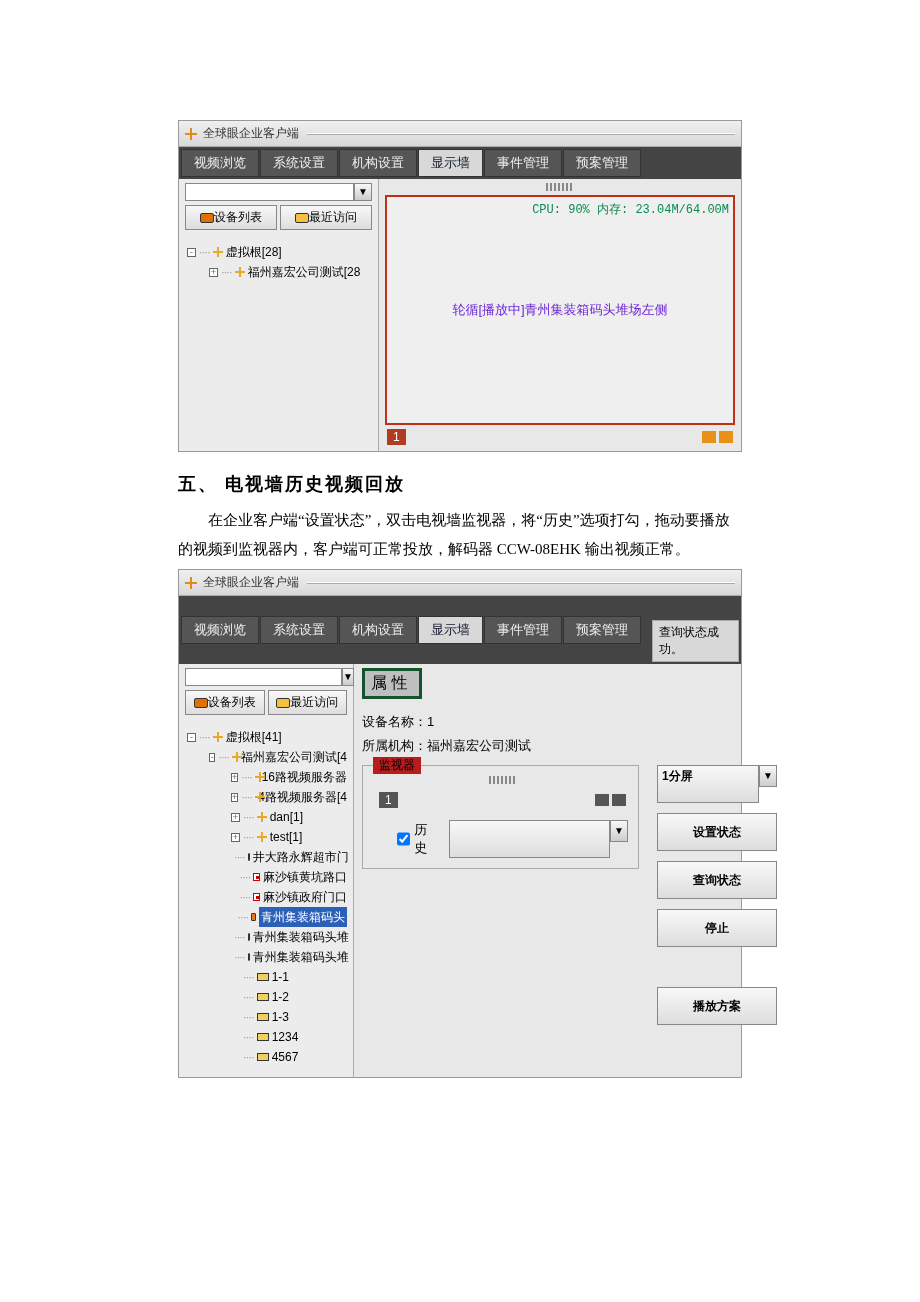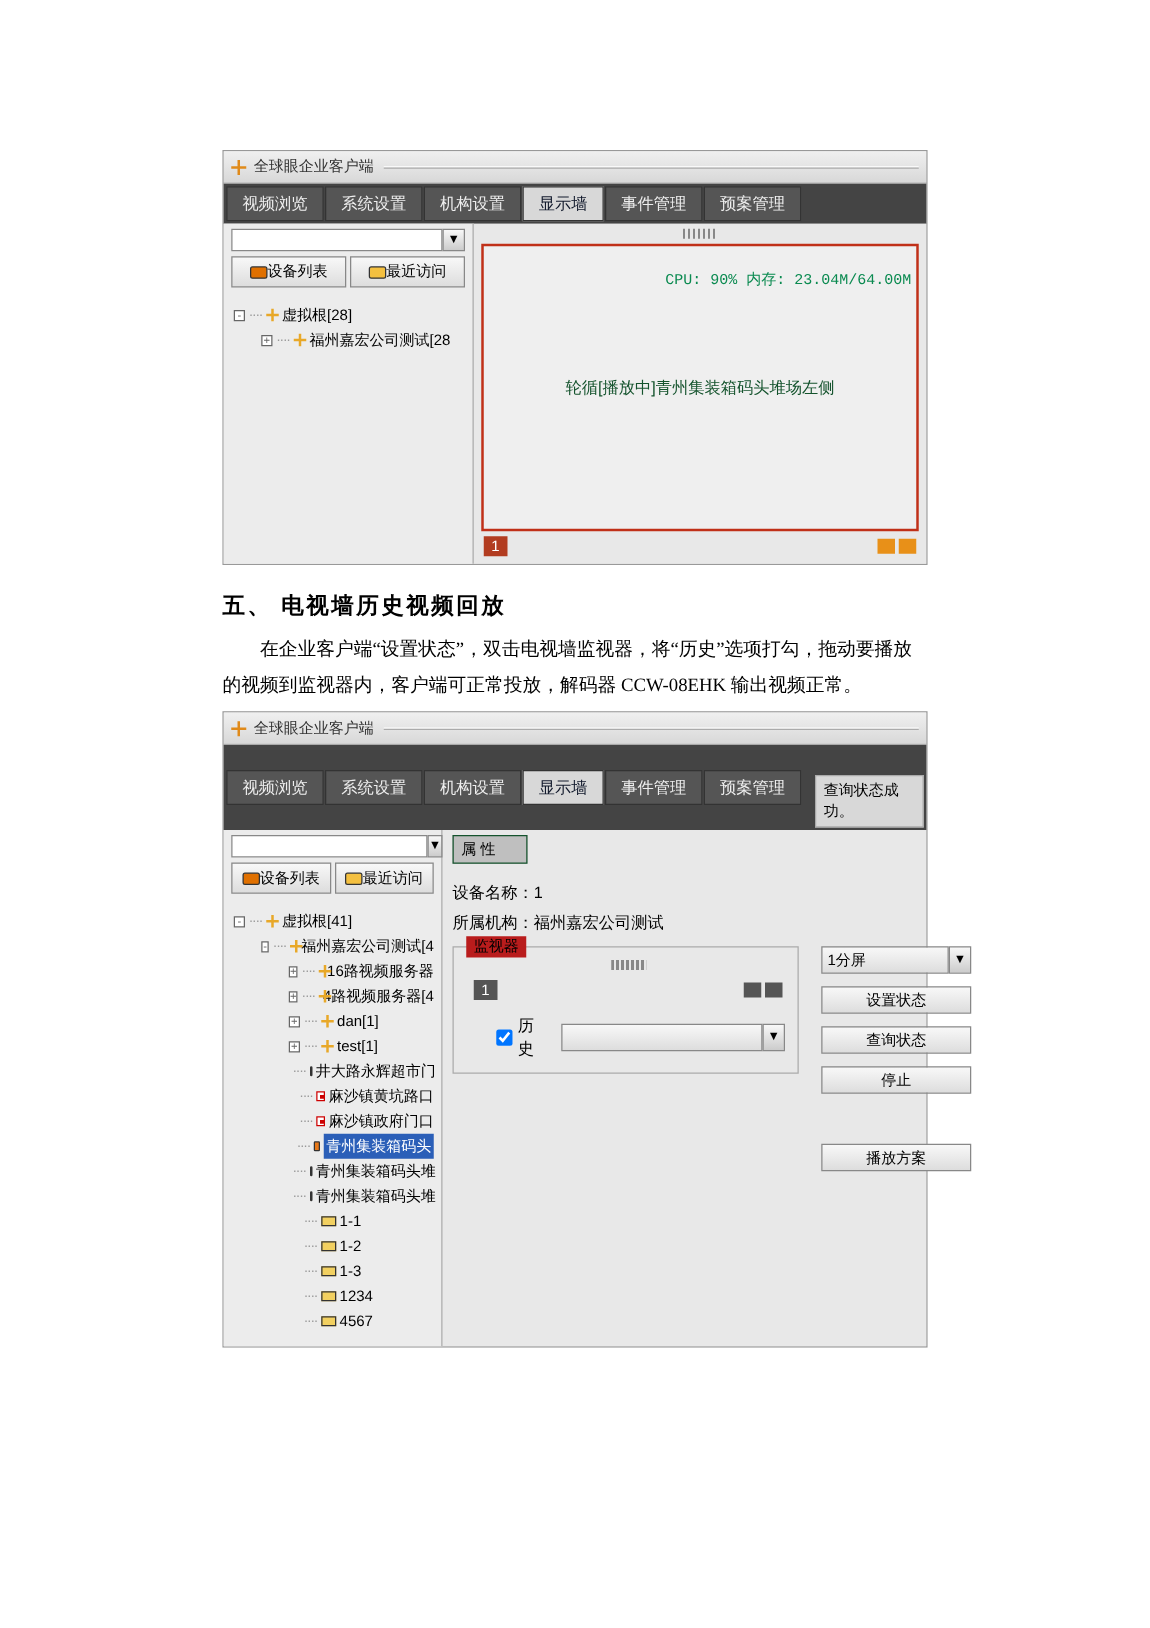--- a/index.html
+++ b/index.html
@@ -163,51 +163,51 @@
     margin: 0 auto 4px auto;
     background:repeating-linear-gradient(90deg,#888 0 2px,#e8e8e8 2px 4px);
   }
   .videobox {
     border: 2px solid #c03018;
     background: #efefef;
     position: relative;
     height: 230px;
   }
   .videobox .stats {
-    position:absolute; right:4px; top:18px;
+    position:absolute; right:4px; top:4px;
     font-size:12px;
     color:#0a8a50;
     font-family:"Courier New",monospace;
   }
   .videobox .center {
     position:absolute; left:0; right:0; top:50%;
     transform:translateY(-50%);
     text-align:center;
     font-size:13px;
-    color:#14532d;
+    color:#6d28d9;
   }
   .videoidx {
     display:flex; justify-content:space-between;
     align-items:center;
     padding: 4px 2px 2px 2px;
     font-size:12px;
   }
   .videoidx .num { background:#b23c20;color:#fff;padding:1px 6px; }
   .videoidx .bars { display:flex; gap:3px; }
   .videoidx .bars span { width:14px;height:12px;background:#e89018;display:inline-block; }
 
   
   .properties {
     padding: 4px 8px 8px 8px;
   }
   .properties .ptitle {
     background:#bfbfbf;
-    border:1px solid #14532d;
+    border:3px solid #14532d;
     padding:2px 6px;
-    font-size:12px;
+    font-size:16px;
     margin-bottom:8px;
     display:inline-block;
     min-width:60px;
   }
   .properties .line { font-size:13px; margin: 6px 0; }
   .monitor-section {
     margin-top:10px;
     display:flex;
     gap:18px;
     align-items:flex-start;
@@ -226,24 +226,25 @@
   .fs .videobox { height:150px; }
   .fs .videoidx .bars span { background:#555; }
   .ctrls {
     width:120px;
     display:flex;
     flex-direction:column;
     gap:10px;
     padding-top:0;
   }
   .ctrls .sel, .ctrls button, .hist-combo .sel {
-    height:22px;
+    height:38px;
     border:1px solid #888;
     background:linear-gradient(#f8f8f8,#ddd);
     font-size:12px;
+    font-weight:bold;
   }
   .ctrls .dd, .hist-combo .dd {
     width:18px;height:22px;
     border:1px solid #888;
     background:linear-gradient(#f8f8f8,#ccc);
     text-align:center;line-height:20px;font-size:10px;
   }
   .ctrls .row { display:flex; }
   .ctrls .row .sel{flex:1;padding:0 4px;line-height:20px;}
   .ctrls button { cursor:default; }

